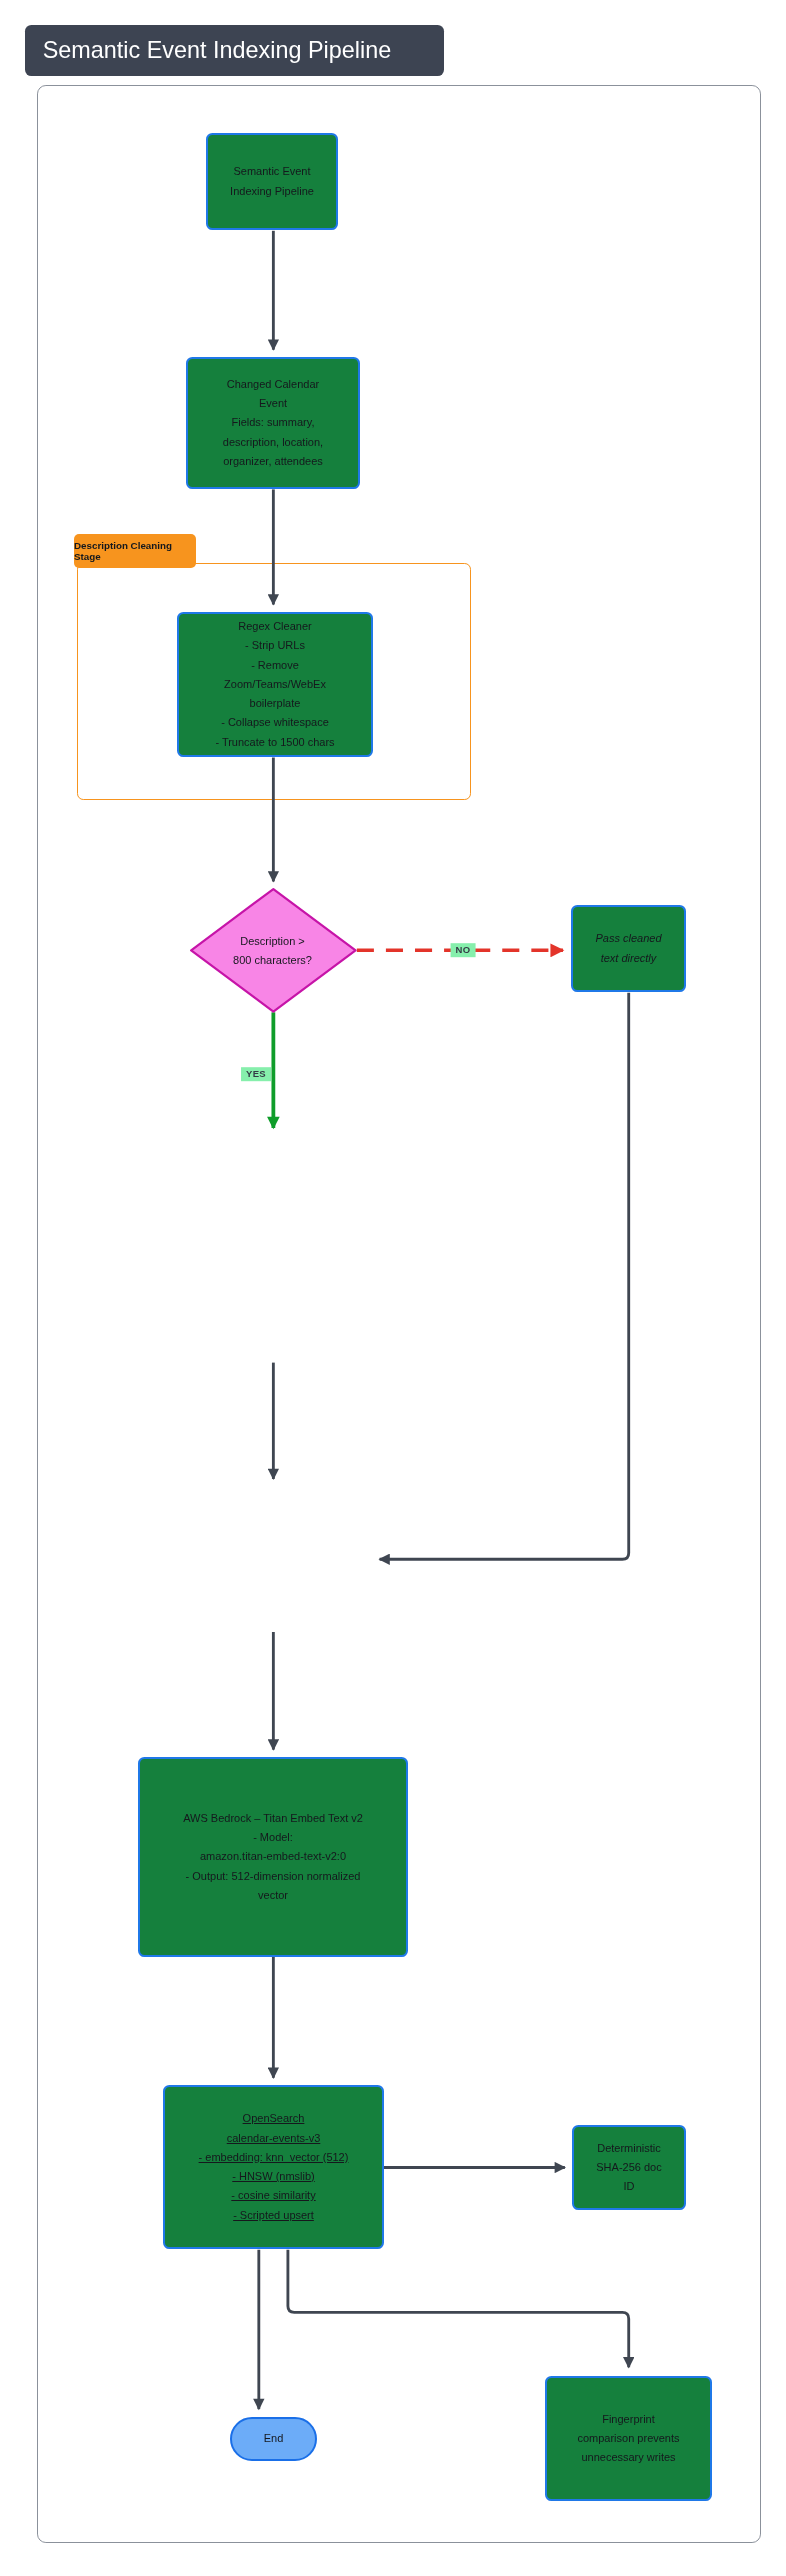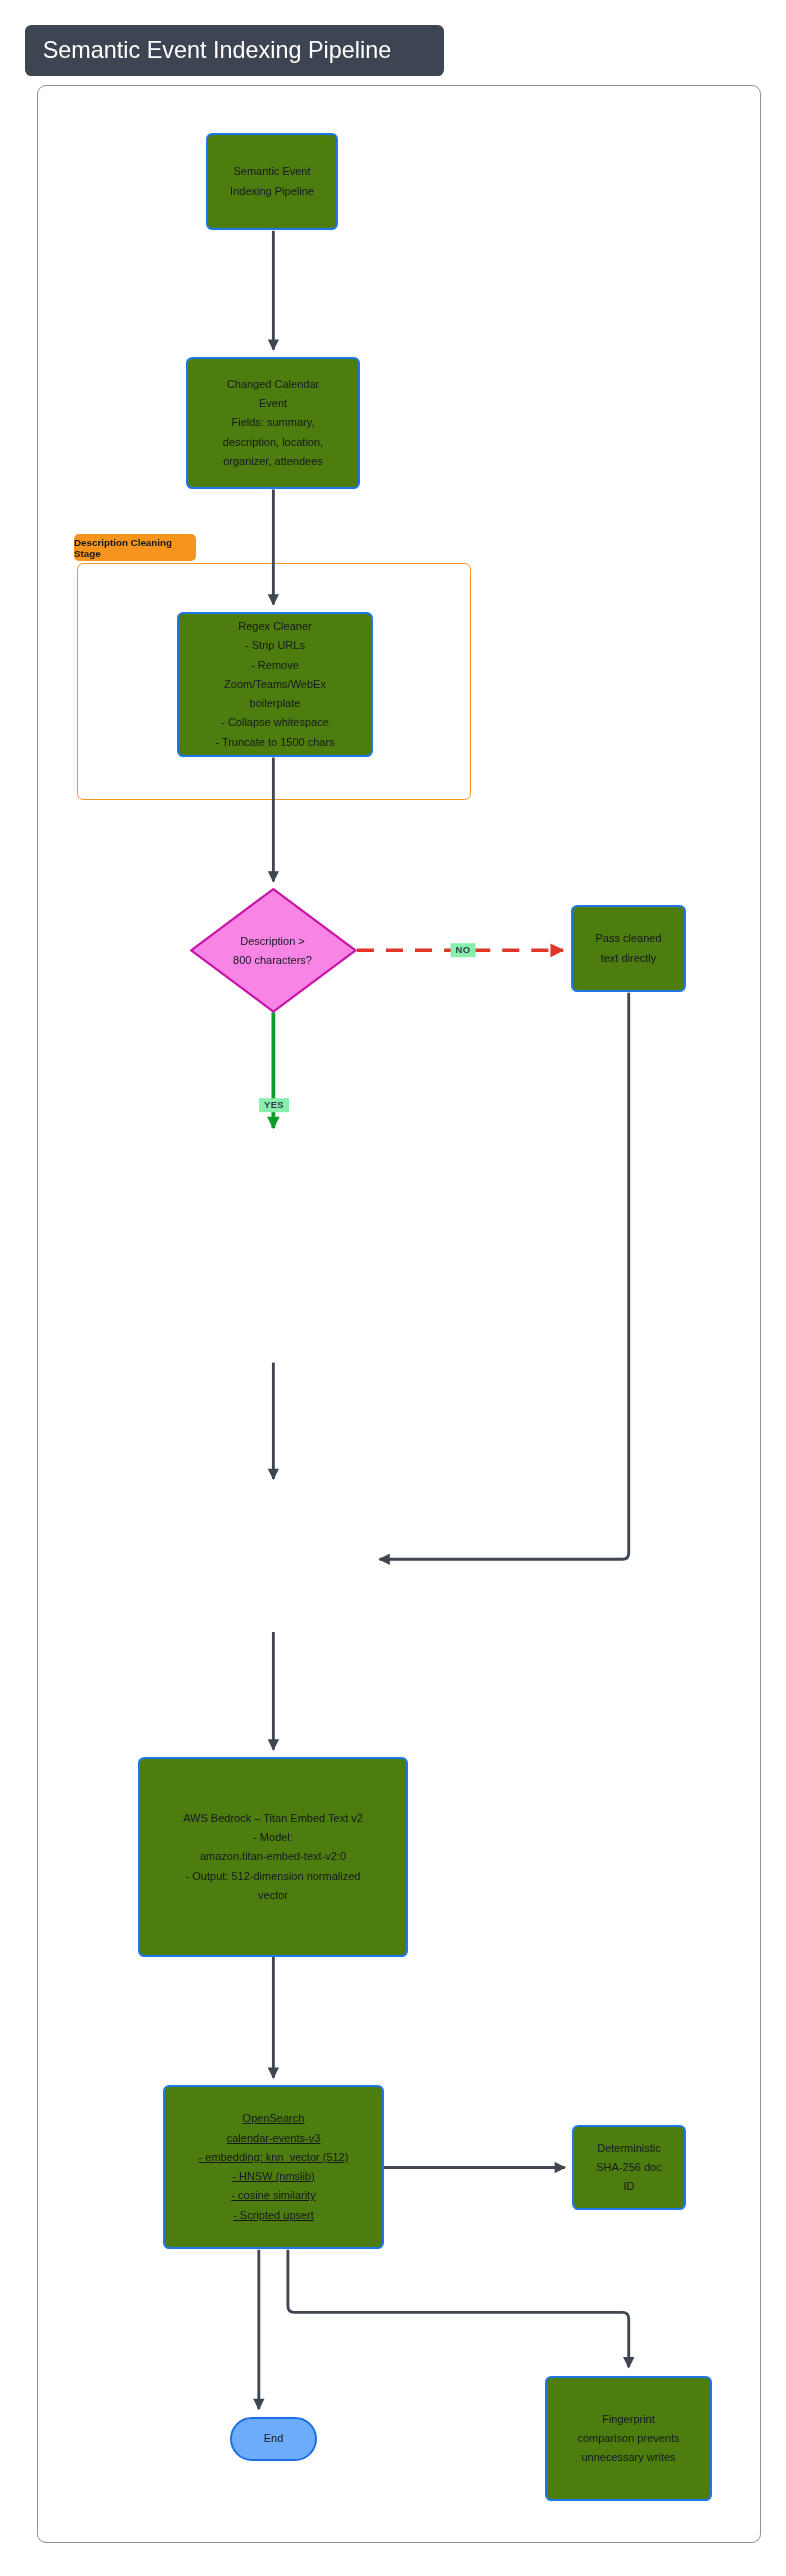--- a/index.html
+++ b/index.html
@@ -8,50 +8,50 @@
 
   .title-badge{position:absolute;left:25px;top:25px;width:419px;height:51px;background:#3d4452;
     color:#ffffff;border-radius:6.3px;font-size:23.4px;line-height:51px;padding-left:17.7px;
     box-sizing:border-box;white-space:nowrap;}
 
   .outer-frame{position:absolute;left:37px;top:85px;width:724px;height:2458px;
     border:1.6px solid #8b919b;border-radius:8.9px;box-sizing:border-box;background:#ffffff;}
 
   .subgraph-box{position:absolute;left:77px;top:563px;width:394px;height:237px;
     border:1.6px solid #f7941e;border-radius:6.3px;box-sizing:border-box;}
-  .subgraph-label{position:absolute;left:74px;top:534px;width:122px;height:27px;
+  .subgraph-label{position:absolute;left:74px;top:534px;width:122px;height:34px;
     background:#f7941e;border-radius:5px;display:flex;align-items:center;justify-content:center;
     font-size:9.8px;font-weight:600;color:#14181e;}
 
   .edges{position:absolute;left:0;top:0;width:787px;height:2576px;}
 
-  .node{position:absolute;background:#4d7c0f;border:2.2px solid #1f78e8;border-radius:6.3px;
+  .node{position:absolute;background:#15803d;border:2.2px solid #1f78e8;border-radius:6.3px;
     box-sizing:border-box;display:flex;align-items:center;justify-content:center;
     text-align:center;font-size:11px;line-height:1.75;white-space:pre-line;color:#15181d;}
   .n-start{left:206px;top:133px;width:132px;height:97px;}
   .n-changed{left:186px;top:357px;width:174px;height:132px;}
   .n-regex{left:177px;top:612px;width:196px;height:145px;}
-  .n-pass{left:571px;top:905px;width:115px;height:87px;}
+  .n-pass{left:571px;top:905px;width:115px;height:87px;font-style:italic;}
   .n-titan{left:125px;top:1136px;width:295px;height:227px;}
   .n-build{left:176px;top:1487px;width:194px;height:145px;}
   .n-bedrock{left:138px;top:1757px;width:270px;height:200px;}
   .n-opensearch{left:163px;top:2085px;width:221px;height:164px;text-decoration:underline;}
   .n-sha{left:572px;top:2125px;width:114px;height:85px;}
   .n-fingerprint{left:545px;top:2376px;width:167px;height:125px;}
   .n-end{left:230px;top:2417px;width:87px;height:44px;border-radius:22px;
     background:#6cacf8;border-color:#1a6fe8;}
 
   .decision-text{position:absolute;left:200px;top:916px;width:145px;height:70px;
     display:flex;align-items:center;justify-content:center;text-align:center;
     font-size:11px;line-height:1.75;white-space:pre-line;color:#15181d;}
 
   .edge-label{position:absolute;transform:translate(-50%,-50%);background:#86efac;
     padding:1.3px 5px;font-size:9.5px;font-weight:bold;color:#343b46;letter-spacing:0.3px;}
   .lbl-no{left:463px;top:950px;}
-  .lbl-yes{left:274px;top:1074px;margin-top:31px;}
+  .lbl-yes{left:256px;top:1074px;}
 </style>
 </head>
 <body>
 
 <div class="canvas">
 
   <div class="title-badge">Semantic Event Indexing Pipeline</div>
 
   <div class="outer-frame"></div>
 

